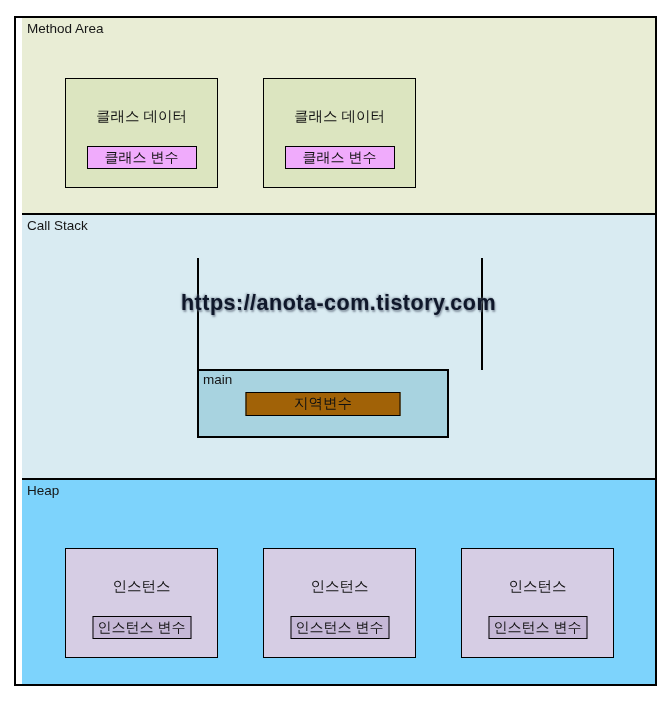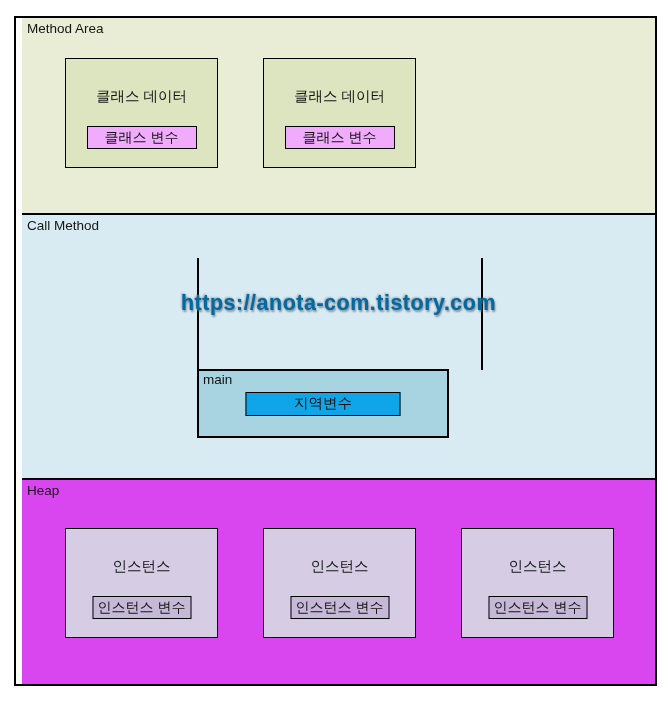--- a/index.html
+++ b/index.html
@@ -14,31 +14,32 @@
   .diagram{
     position:absolute;left:14px;top:16px;
     width:643px;height:670px;
     border:2px solid #000;
     box-sizing:border-box;
     padding-left:6px;
   }
   .area{position:relative;box-sizing:border-box;width:100%;}
   .area-method{height:197px;background:#e9edd5;border-bottom:2px solid #000;}
   .area-stack{height:265px;background:#d9ebf2;border-bottom:2px solid #000;}
-  .area-heap{height:204px;background:#d946ef;}
+  .area-heap{height:204px;background:#7dd3fc;}
   .area-label{
     position:absolute;left:5px;top:3px;
     font-size:13.5px;line-height:16px;color:#161616;
   }
   
   .data-box{
     position:absolute;
     width:153px;height:110px;
     border:1.5px solid #000;
     box-sizing:border-box;
+    margin-top:20px;
   }
   .method-box{background:#dce5c0;}
   .heap-box{background:#d6cde4;}
   .box-title{
     position:absolute;left:0;top:28px;width:100%;
     text-align:center;font-size:14.5px;color:#121212;
   }
   .var-box{
     position:absolute;left:50%;transform:translateX(-50%);
     top:67px;
@@ -69,30 +70,30 @@
     border:2px solid #000;
     box-sizing:border-box;
   }
   .frame-label{
     position:absolute;left:4px;top:1px;
     font-size:13.5px;color:#141414;
   }
   .local-var{
     position:absolute;left:50%;transform:translateX(-50%);
     top:21px;width:155px;height:24px;
-    background:#0ea5e9;
+    background:#a16207;
     border:1.5px solid #000;
     box-sizing:border-box;
     text-align:center;font-size:14.5px;line-height:21px;
   }
   .watermark{
     position:absolute;left:0;top:76px;width:100%;
     text-align:center;
     font-size:21.5px;font-weight:bold;letter-spacing:0.5px;
-    color:#0369a1;
+    color:#0f172a;
     text-shadow:1px 1.5px 2px rgba(105,118,133,0.75),
                 -1px -1px 2px rgba(105,118,133,0.45),
                 0 0 1px rgba(120,130,145,0.6);
   }
 </style>
 </head>
 <body>
 
 <div class="page">
   <div class="diagram">
@@ -105,21 +106,21 @@
         <div class="var-box method-var">클래스 변수</div>
       </div>
 
       <div class="data-box method-box pos-2">
         <div class="box-title">클래스 데이터</div>
         <div class="var-box method-var">클래스 변수</div>
       </div>
     </section>
 
     <section class="area area-stack">
-      <div class="area-label">Call Method</div>
+      <div class="area-label">Call Stack</div>
 
       <div class="stack-walls"></div>
 
       <div class="watermark">https://anota-com.tistory.com</div>
 
       <div class="main-frame">
         <div class="frame-label">main</div>
         <div class="local-var">지역변수</div>
       </div>
     </section>

